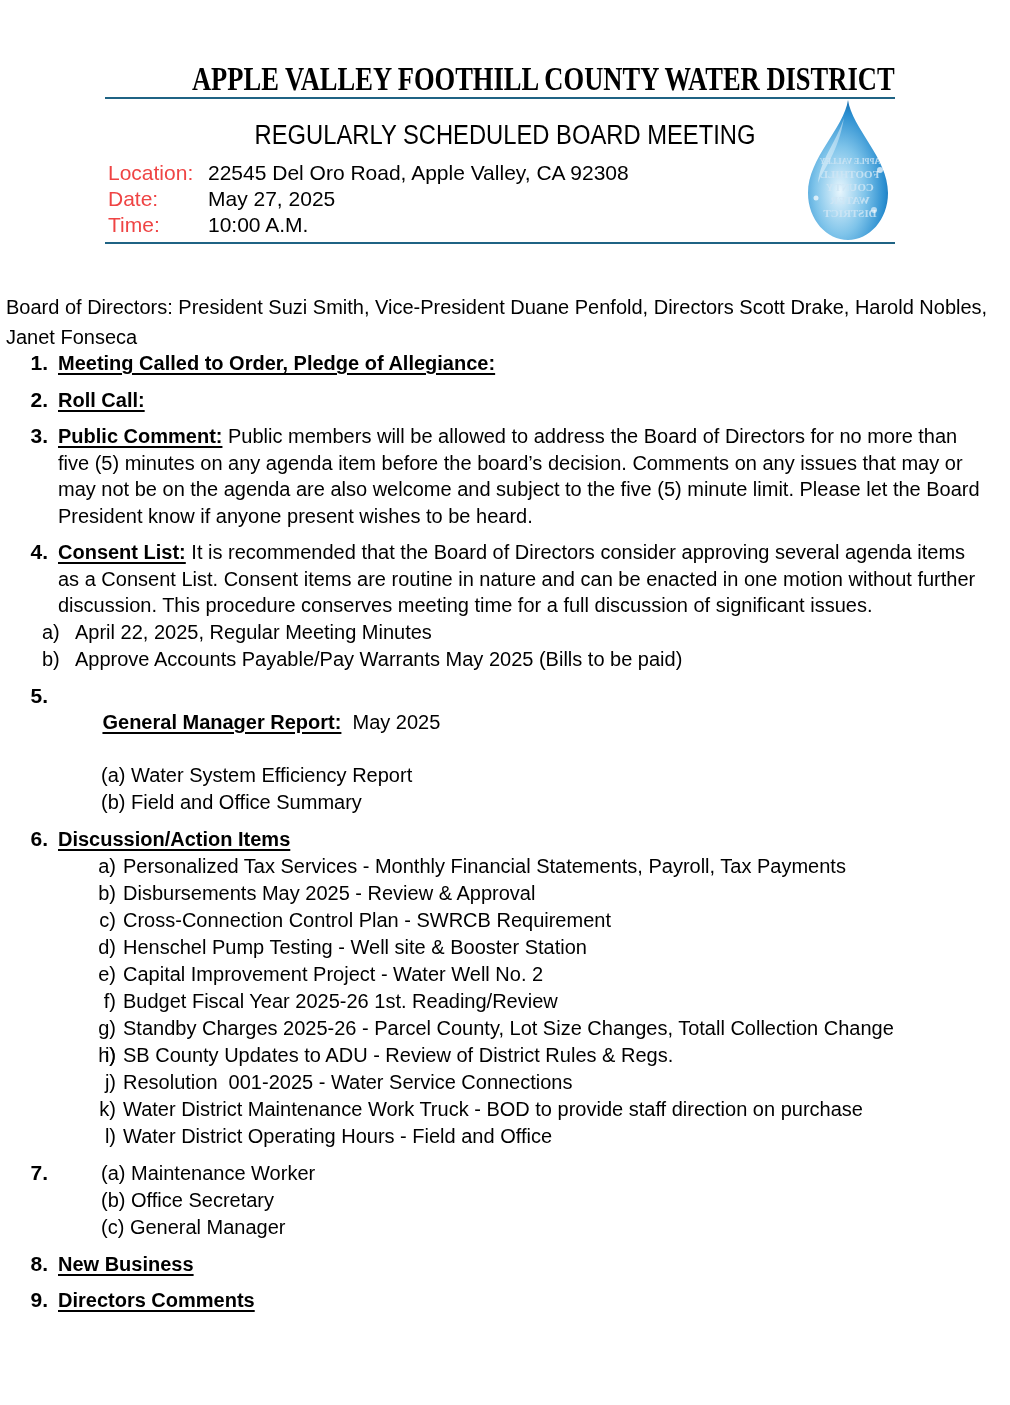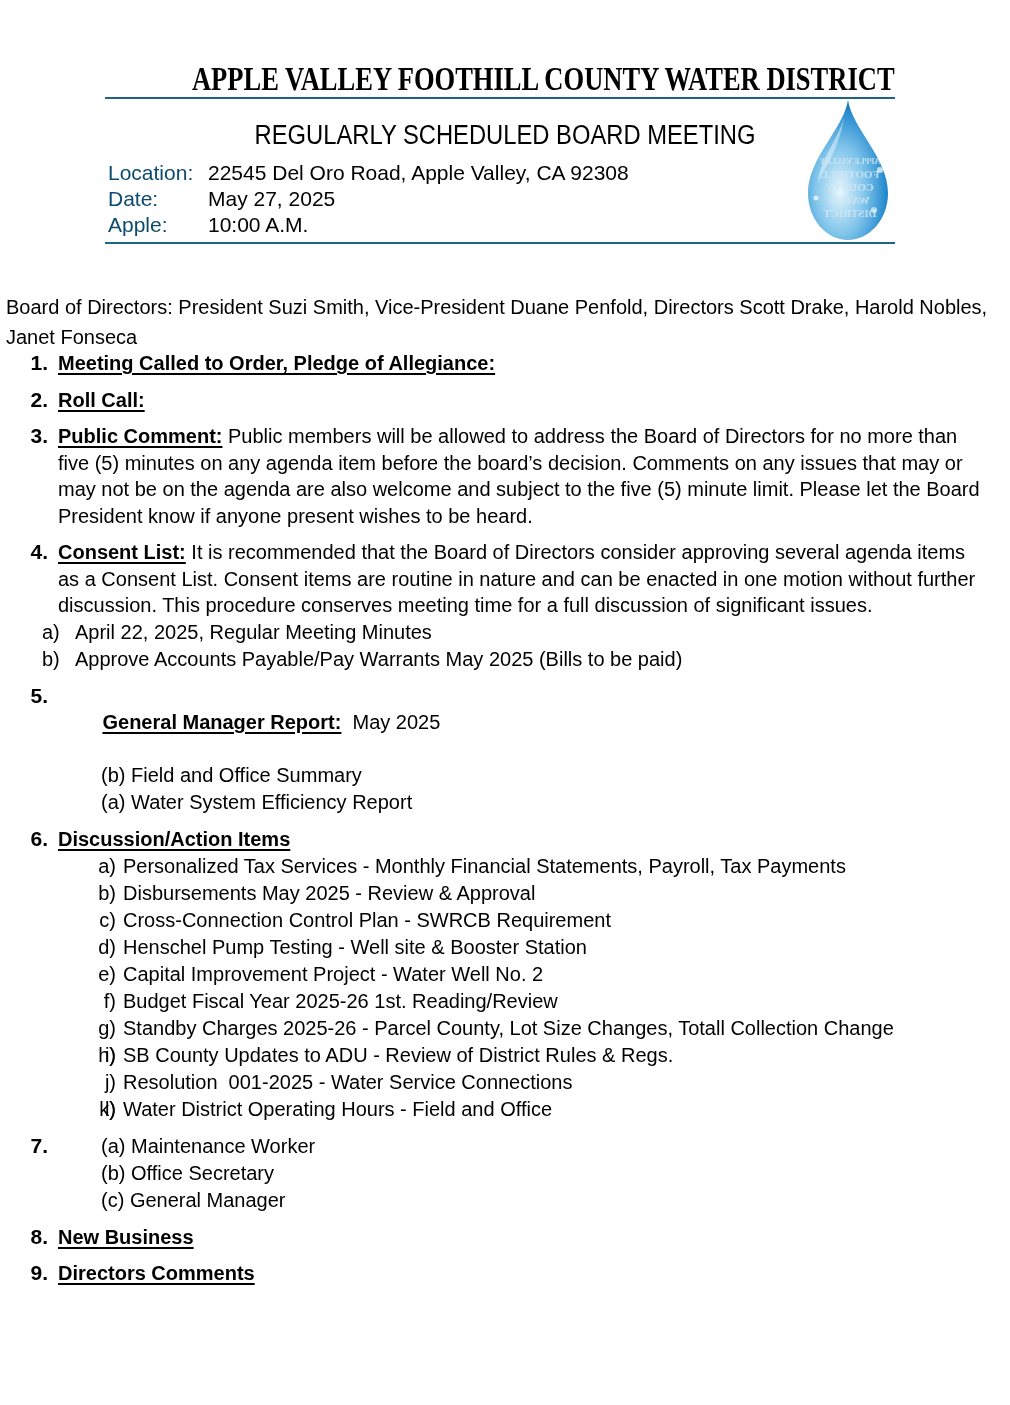--- a/index.html
+++ b/index.html
@@ -38,21 +38,21 @@
     .meeting-title {
       position: absolute; left: 105px; width: 800px; top: 120px;
       text-align: center;
       font-size: 27px;
       transform: scaleX(0.88);
       transform-origin: center;
       white-space: nowrap;
     }
     .meta { position: absolute; left: 108px; top: 160px; }
     .meta-row { display: flex; height: 26px; line-height: 26px; }
-    .meta-label { width: 100px; color: #0c4a6e; font-size: 21px; }
+    .meta-label { width: 100px; color: #ef4444; font-size: 21px; }
     .meta-value { font-size: 21px; text-align: center; }
 
     .drop {
       position: absolute; left: 800px; top: 98px; width: 96px; height: 145px;
     }
 
     
     .board {
       position: absolute; left: 6px; top: 292px; width: 990px;
       font-size: 20px; line-height: 30px;
@@ -88,21 +88,21 @@
   <div class="meta">
     <div class="meta-row">
       <span class="meta-label">Location:</span>
       <span class="meta-value">22545 Del Oro Road, Apple Valley, CA 92308</span>
     </div>
     <div class="meta-row">
       <span class="meta-label">Date:</span>
       <span class="meta-value">May 27, 2025</span>
     </div>
     <div class="meta-row">
-      <span class="meta-label">Apple:</span>
+      <span class="meta-label">Time:</span>
       <span class="meta-value">10:00 A.M.</span>
     </div>
   </div>
 
   <div class="drop">
     <svg width="96" height="145" viewBox="0 0 96 145">
       <defs>
         <radialGradient id="dg" cx="0.4" cy="0.65" r="0.7">
           <stop offset="0" stop-color="#e8f6fd"></stop>
           <stop offset="0.45" stop-color="#7fc4ea"></stop>
@@ -160,40 +160,40 @@
         <li><span class="letter">b)</span><span>Approve Accounts Payable/Pay Warrants May 2025 (Bills to be paid)</span></li>
       </ul>
     </div>
 
     <div class="item">
       <span class="num">5.</span>
       <div style="white-space:pre;">
         <span class="item-title">General Manager Report:</span><span>  May 2025</span>
       </div>
       <ul class="sub paren">
+        <li>(a) Water System Efficiency Report</li>
         <li>(b) Field and Office Summary</li>
-        <li>(a) Water System Efficiency Report</li>
       </ul>
     </div>
 
     <div class="item">
       <span class="num">6.</span>
       <span class="item-title">Discussion/Action Items</span>
       <ul class="sub actions" style="margin-left:0;">
         <li><span class="letter">a)</span><span>Personalized Tax Services - Monthly Financial Statements, Payroll, Tax Payments</span></li>
         <li><span class="letter">b)</span><span>Disbursements May 2025 - Review &amp; Approval</span></li>
         <li><span class="letter">c)</span><span>Cross-Connection Control Plan - SWRCB Requirement</span></li>
         <li><span class="letter">d)</span><span>Henschel Pump Testing - Well site &amp; Booster Station</span></li>
         <li><span class="letter">e)</span><span>Capital Improvement Project - Water Well No. 2</span></li>
         <li><span class="letter">f)</span><span>Budget Fiscal Year 2025-26 1st. Reading/Review</span></li>
         <li><span class="letter">g)</span><span>Standby Charges 2025-26 - Parcel County, Lot Size Changes, Totall Collection Change</span></li>
         <li><span class="letter">h)</span></li>
         <li><span class="letter">i)</span><span>SB County Updates to ADU - Review of District Rules &amp; Regs.</span></li>
         <li><span class="letter">j)</span><span style="white-space:pre;">Resolution  001-2025 - Water Service Connections</span></li>
-        <li><span class="letter">k)</span></li>
+        <li><span class="letter">k)</span><span>Water District Maintenance Work Truck - BOD to provide staff direction on purchase</span></li>
         <li><span class="letter">l)</span><span>Water District Operating Hours - Field and Office</span></li>
       </ul>
     </div>
 
     <div class="item">
       <span class="num">7.</span>
       <ul class="sub paren">
         <li>(a) Maintenance Worker</li>
         <li>(b) Office Secretary</li>
         <li>(c) General Manager</li>

